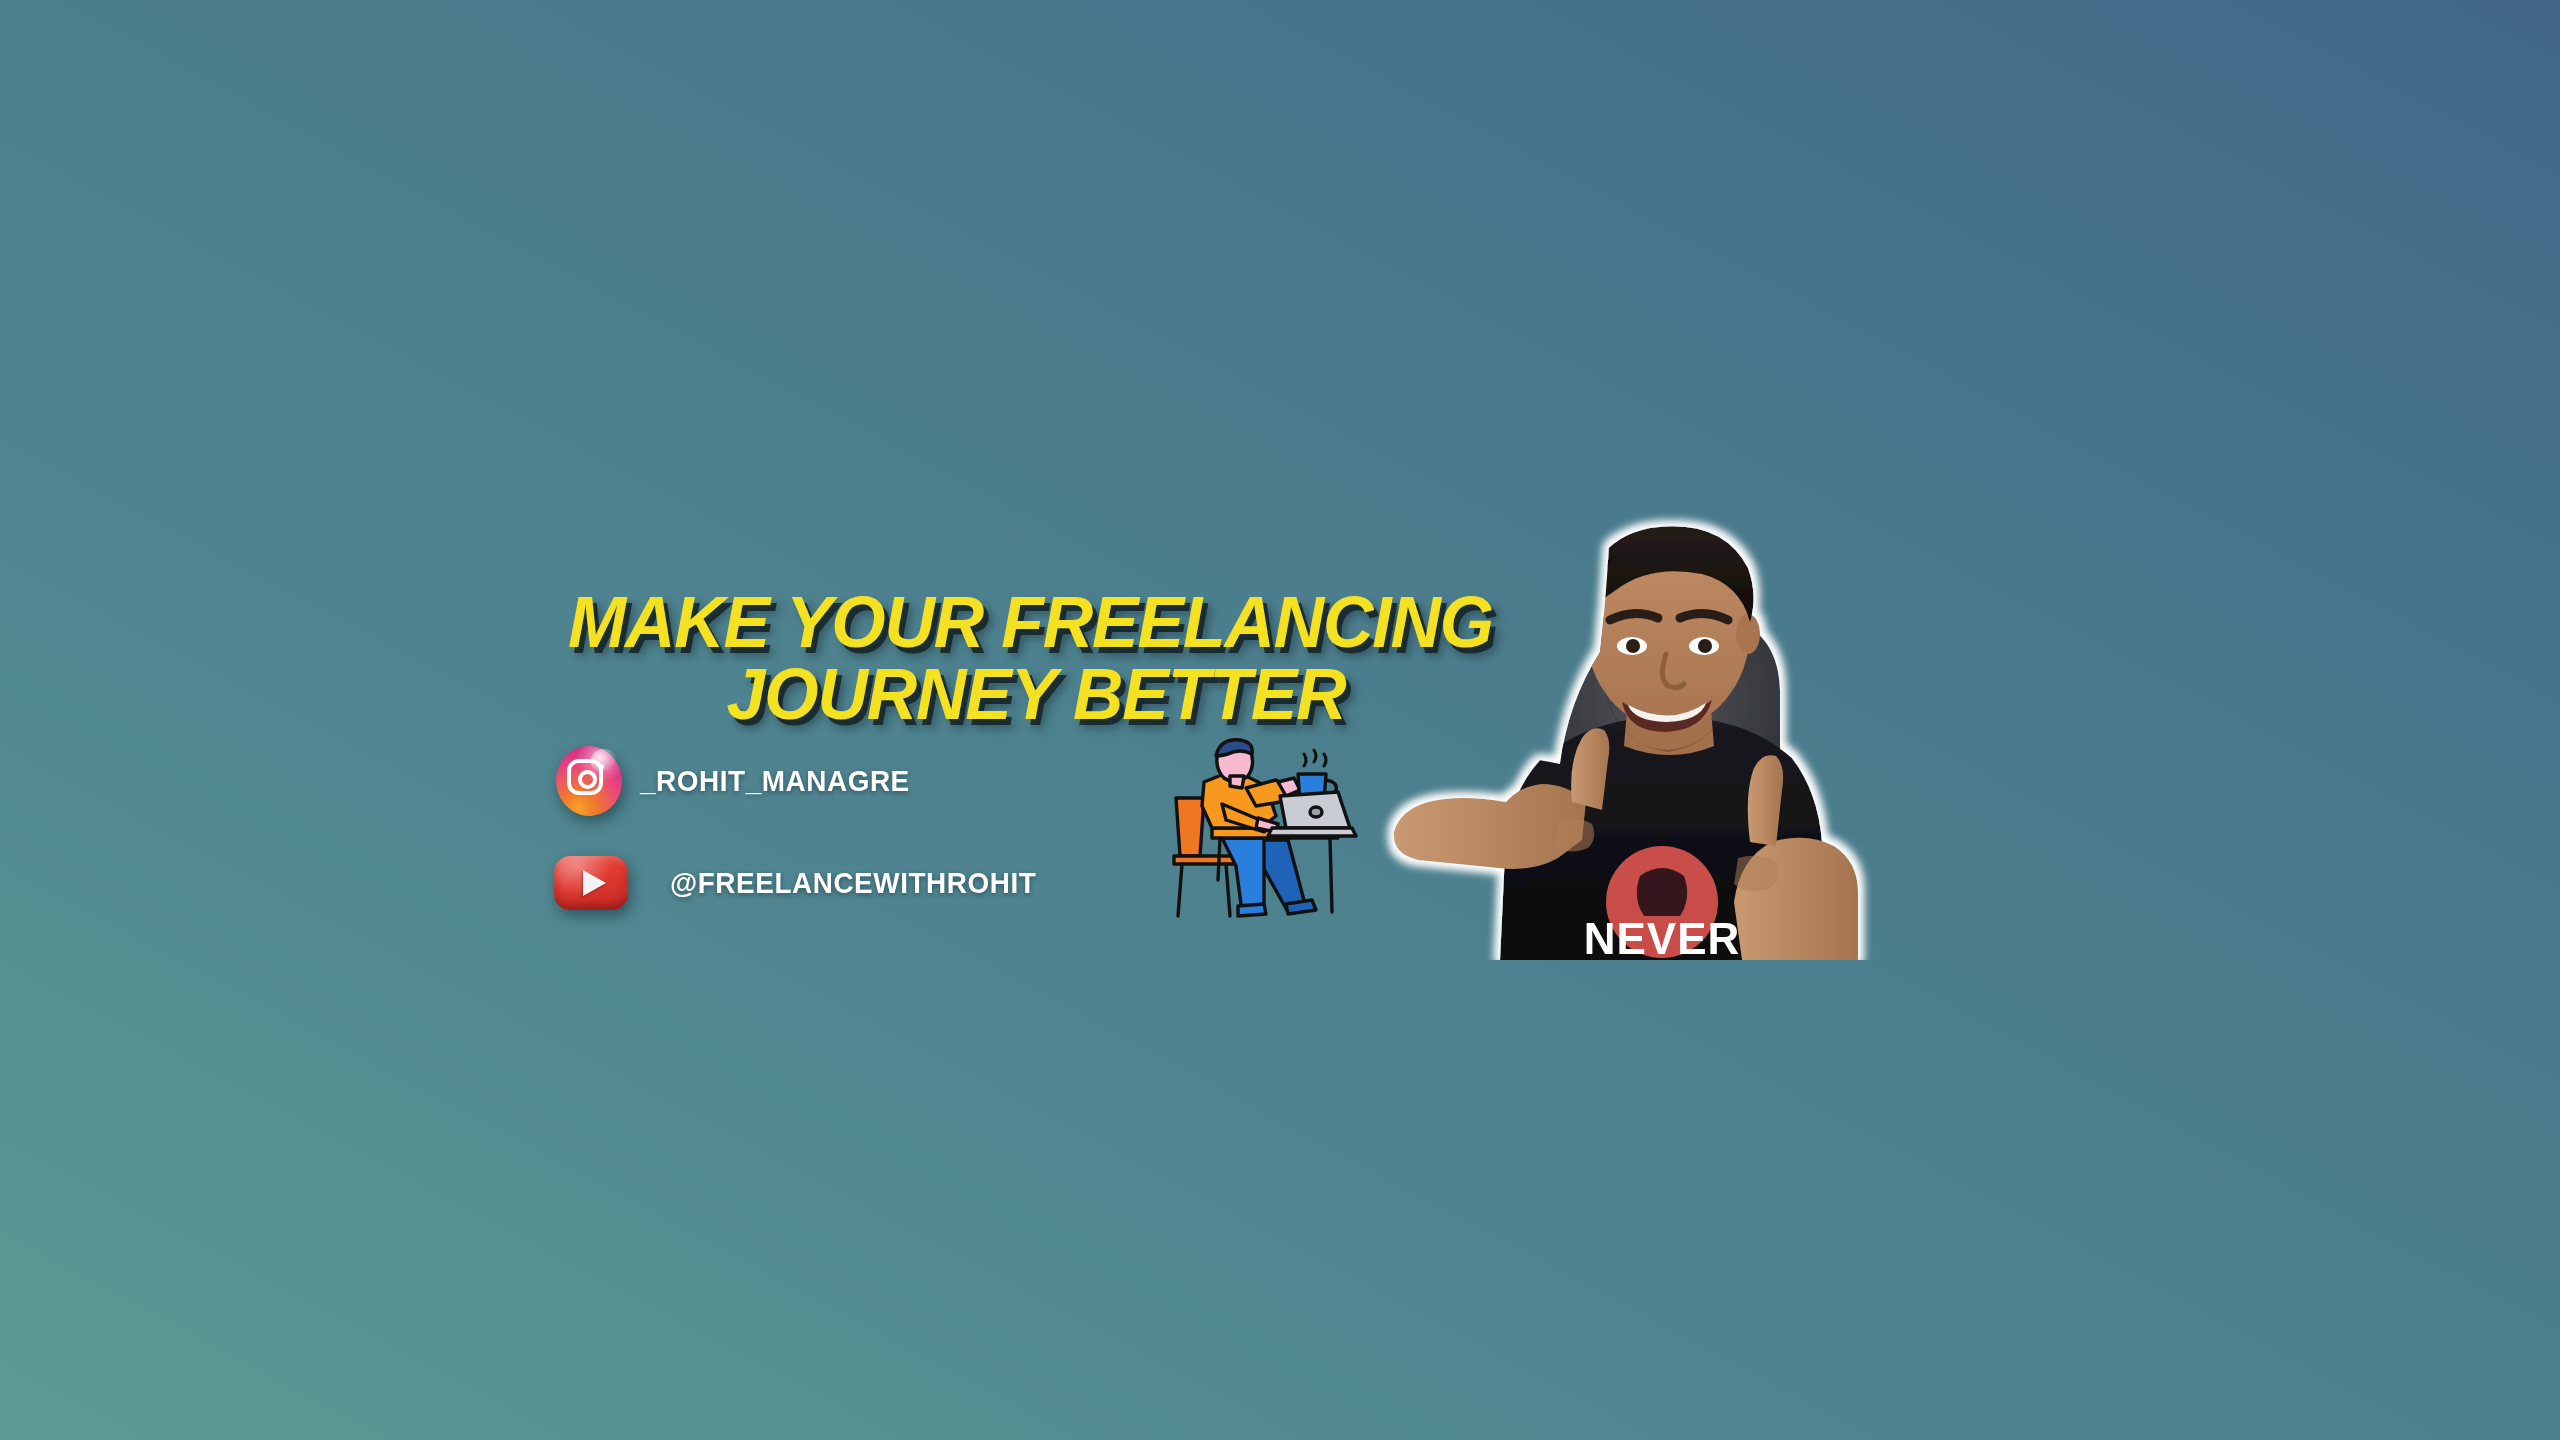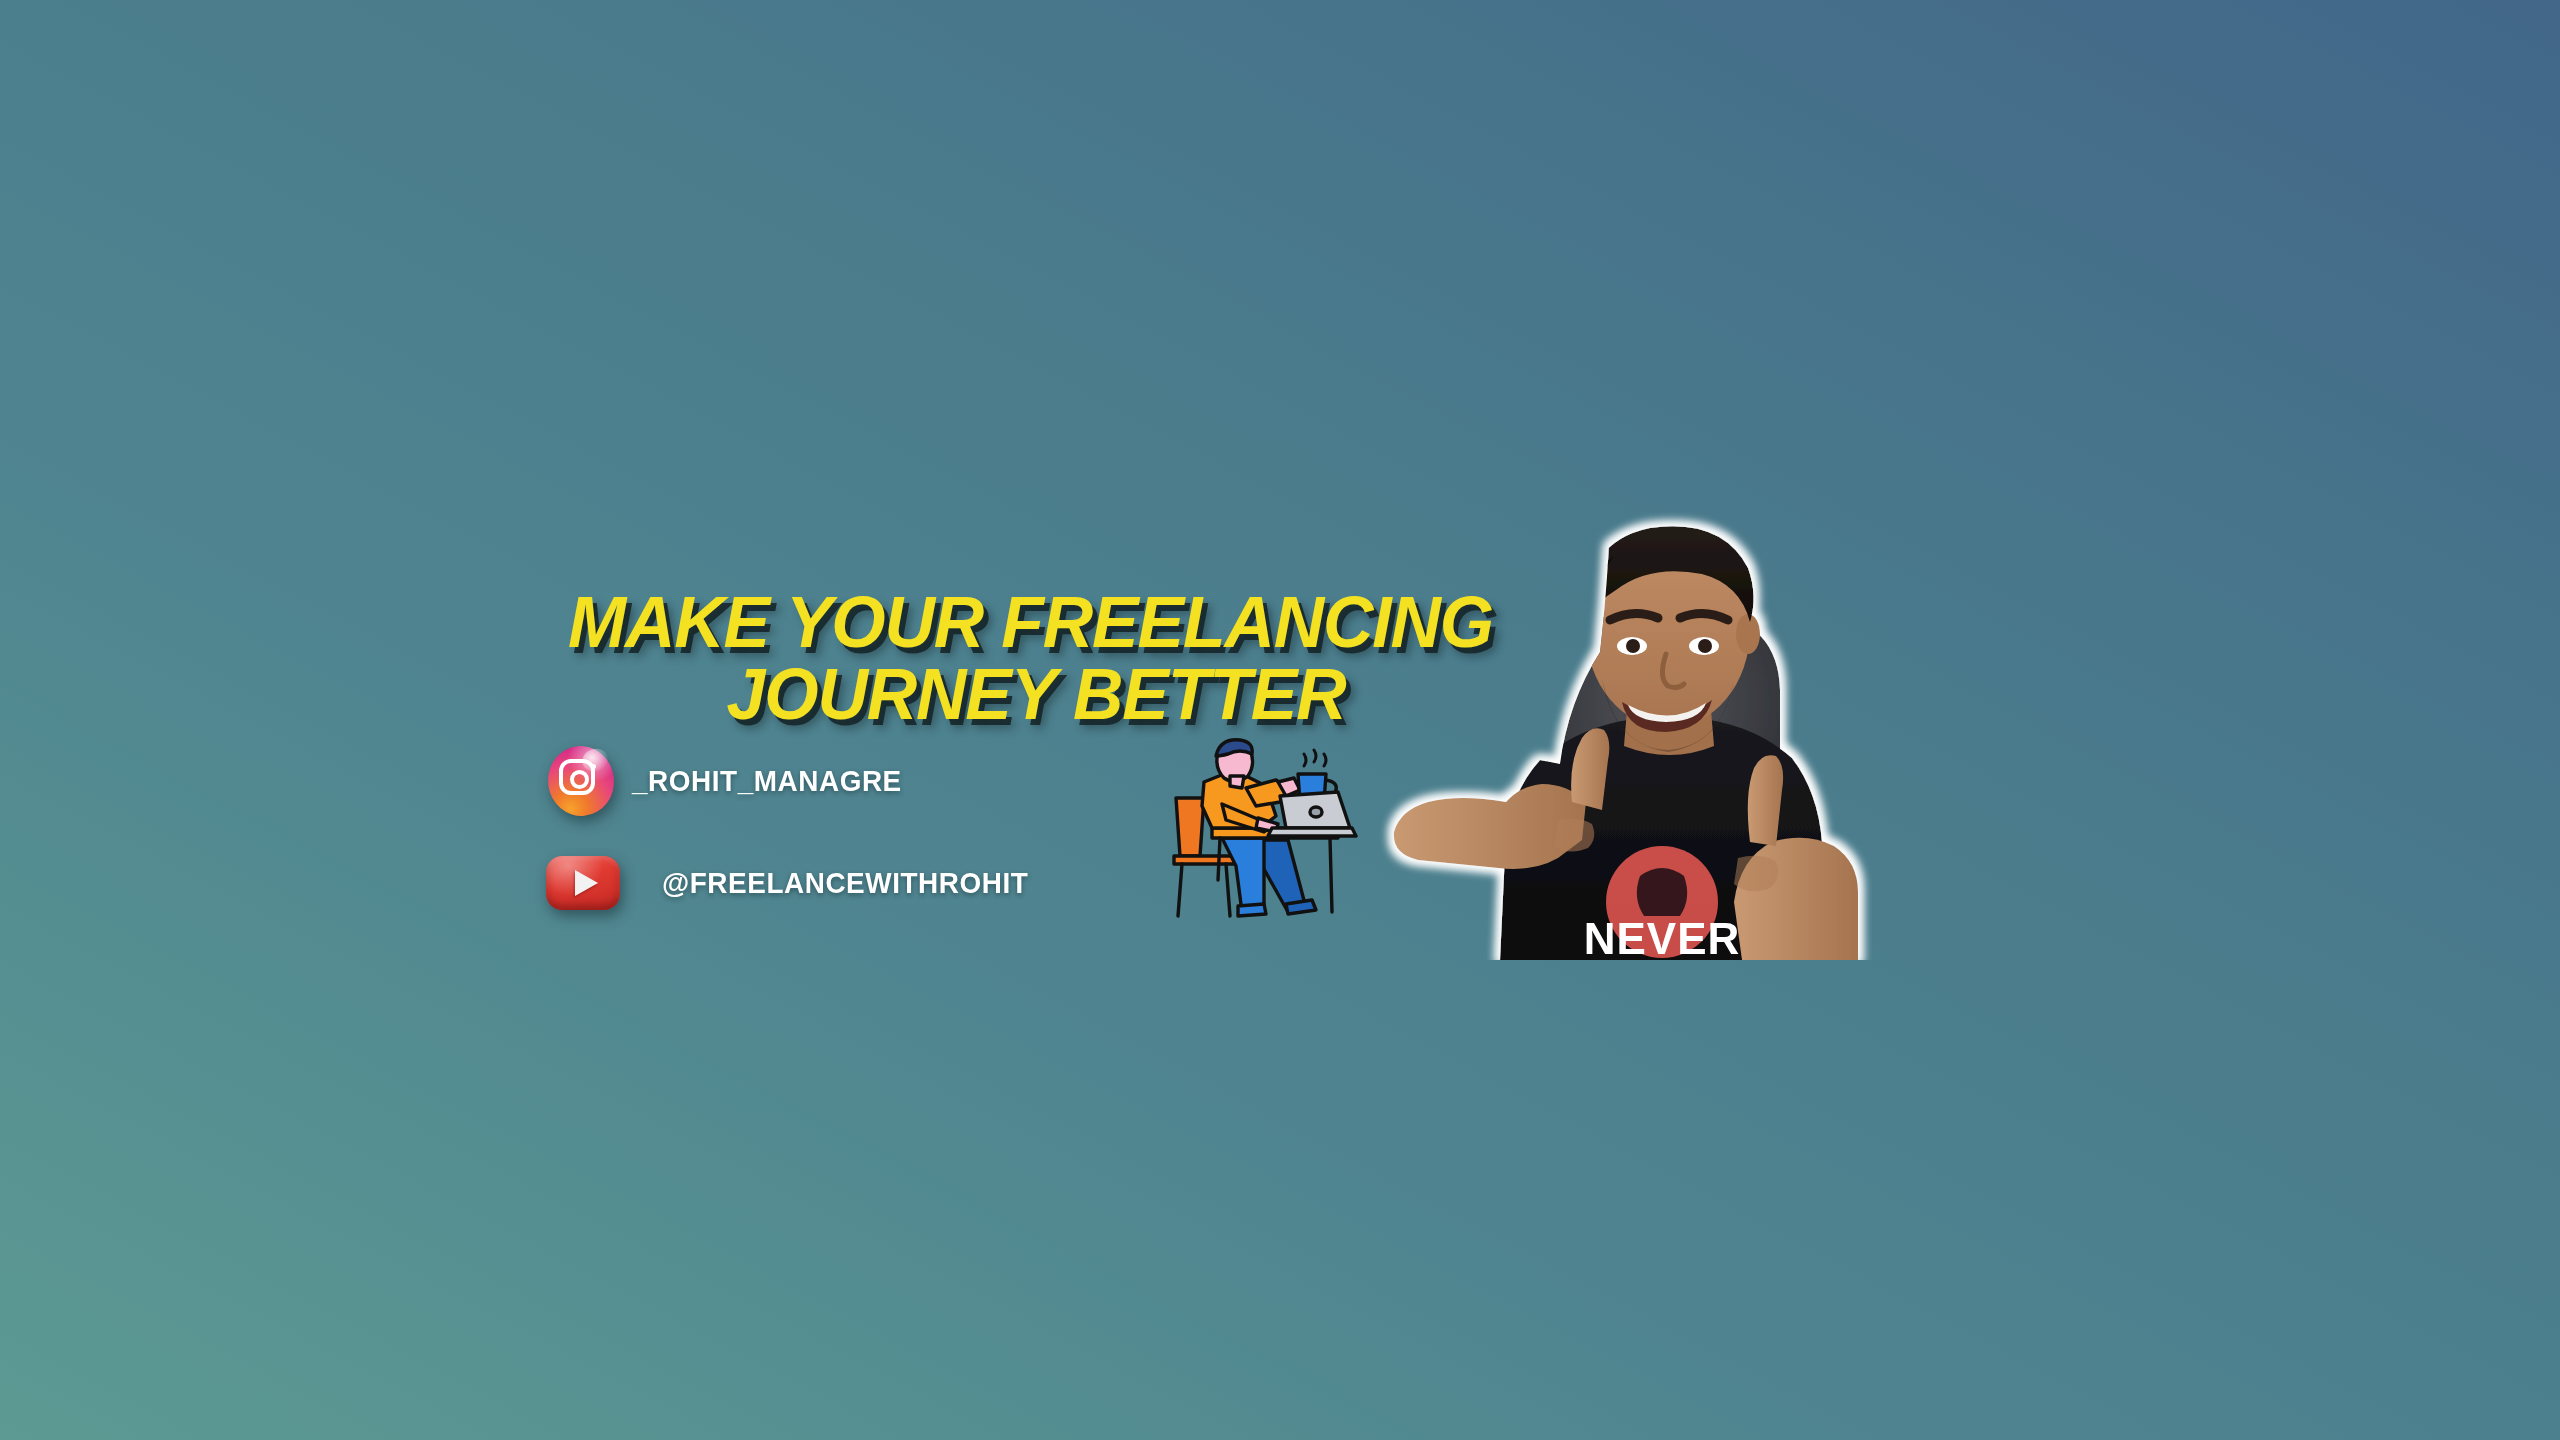--- a/index.html
+++ b/index.html
@@ -61,21 +61,21 @@
   .headline-line.line-1 { text-align: left; }
   .headline-line.line-2 {
     text-align: center;
     width: 965px;
     margin-top: 2px;
   }
 
   
   #socials {
     position: absolute;
-    left: 6px;
+    left: 14px;
     top: 255px;
     z-index: 4;
   }
   .social-row {
     display: flex;
     align-items: center;
     height: 92px;
   }
   .social-row + .social-row { margin-top: 10px; gap: 28px; }
 

